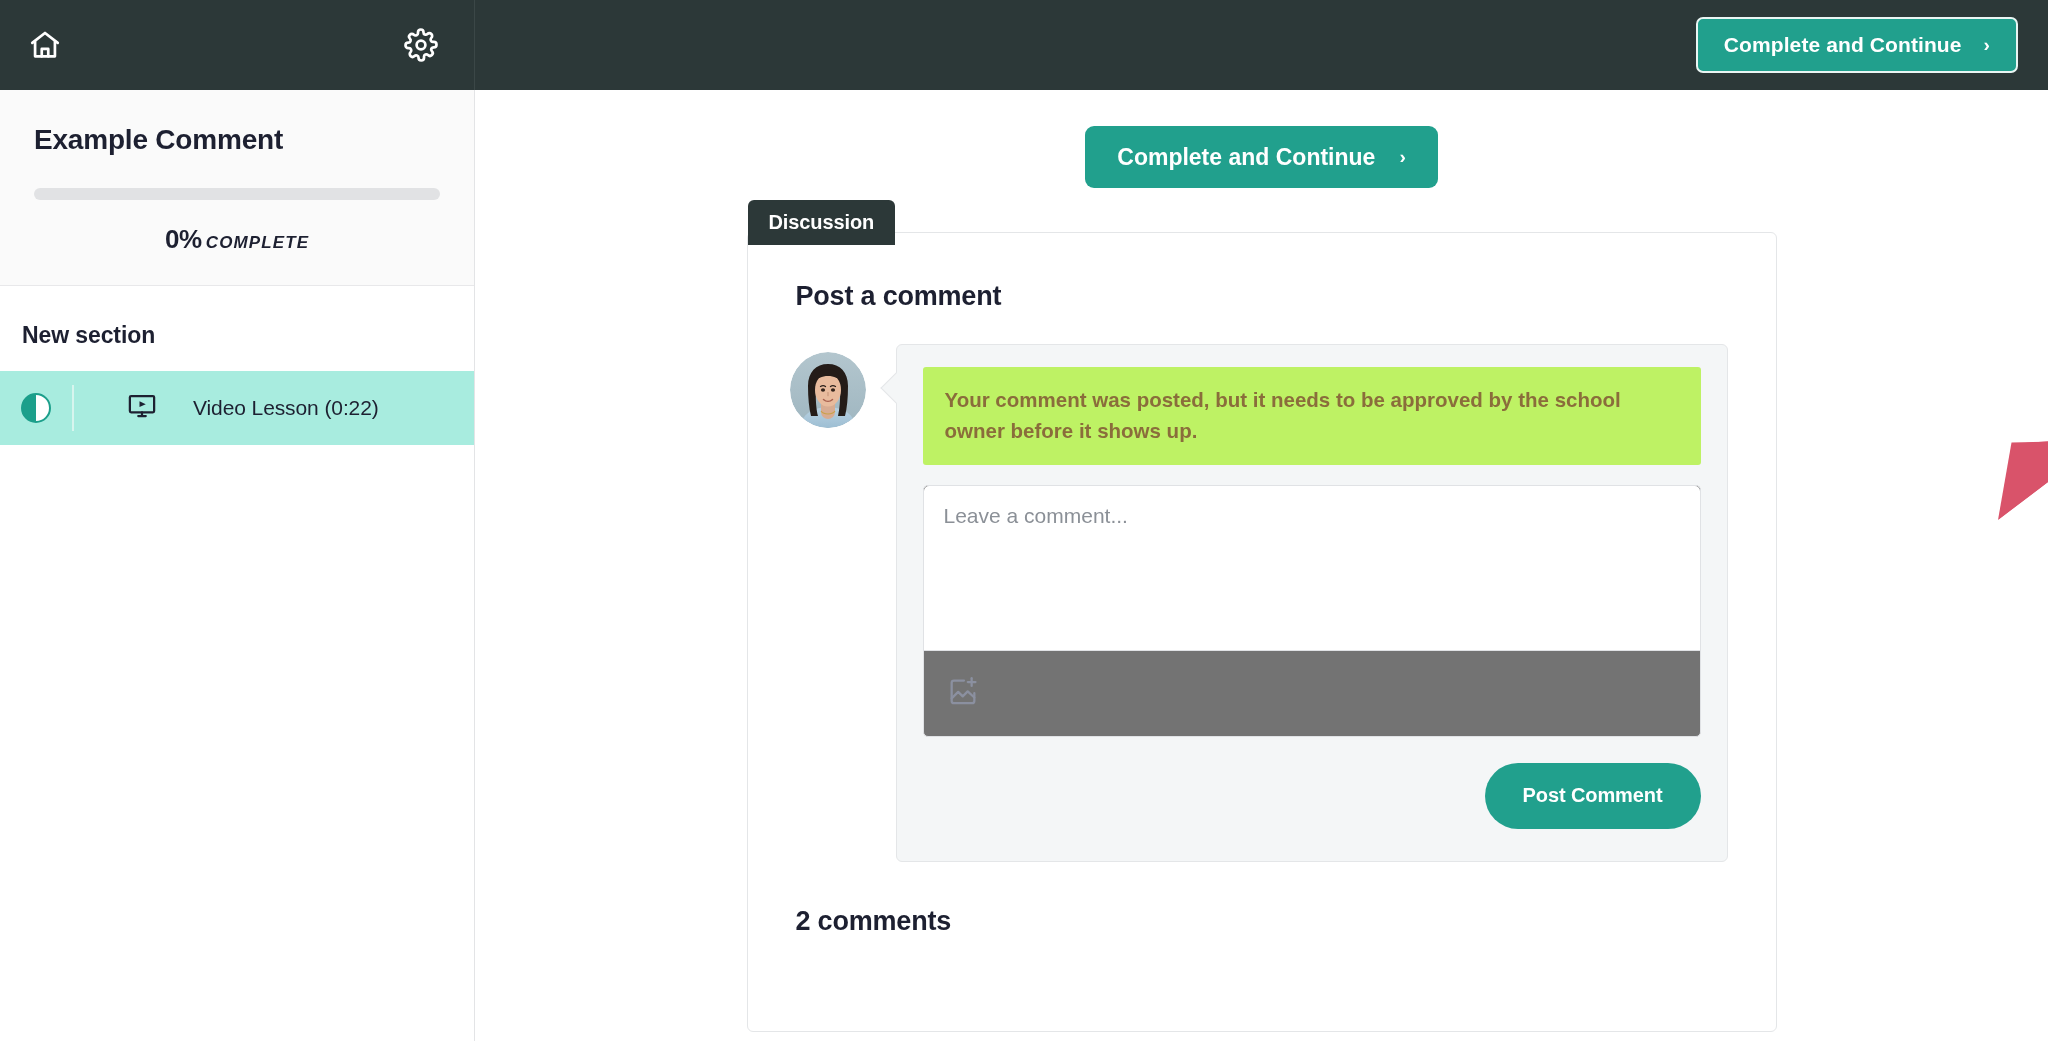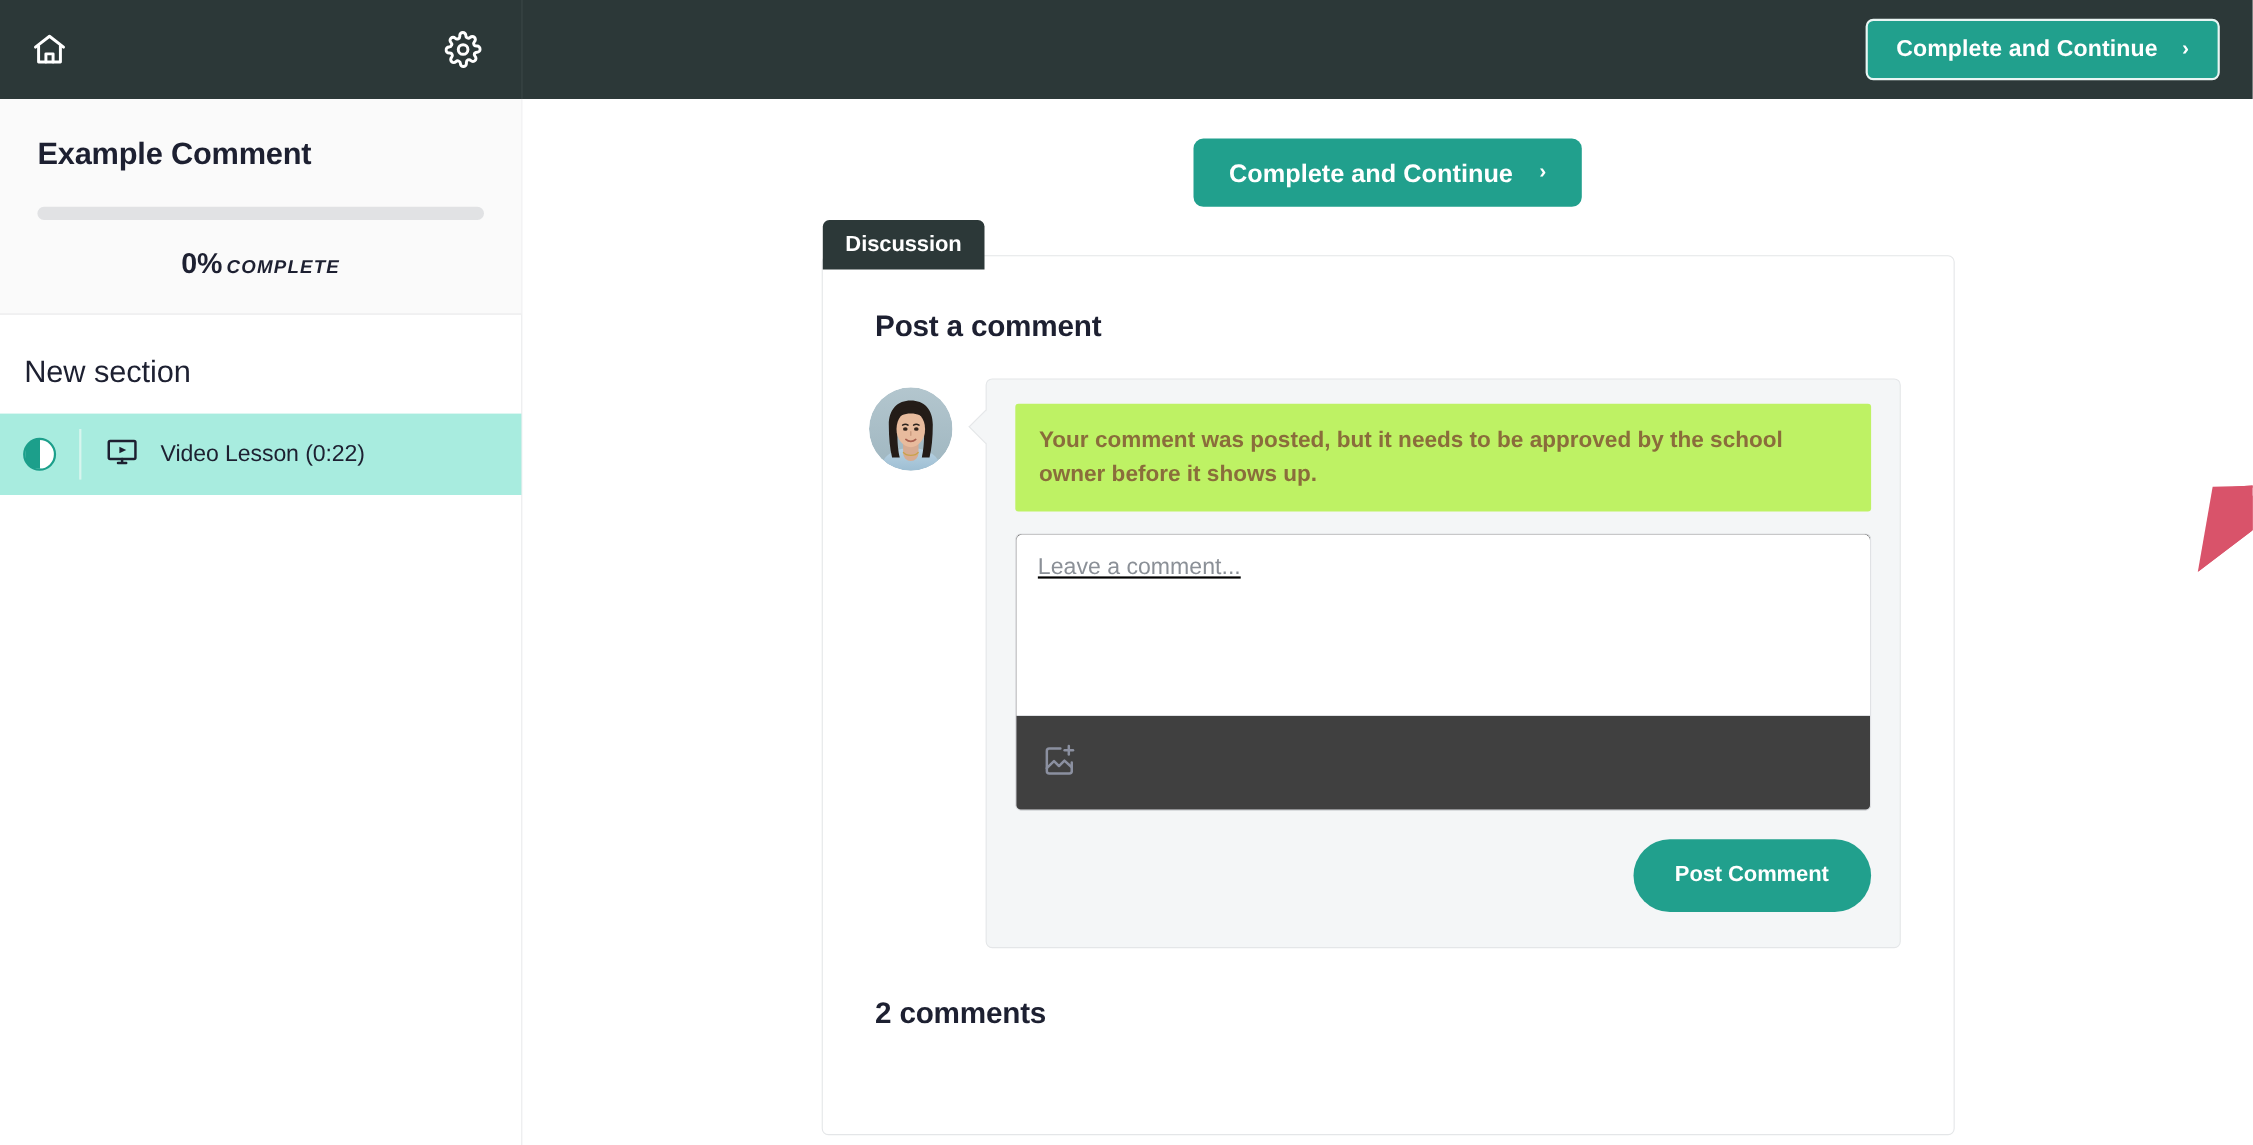--- a/index.html
+++ b/index.html
@@ -128,22 +128,22 @@
   }
   .pct-word {
     font-size: 17px;
     font-weight: bold;
     letter-spacing: 1.1px;
     margin-left: 4px;
     font-style: italic;
   }
   .section-title {
     padding: 36px 22px 22px 22px;
-    font-size: 28px;
-    font-weight: normal;
+    font-size: 23px;
+    font-weight: bold;
     color: #1d2031;
     letter-spacing: -.1px;
   }
   .lesson-row {
     display: flex;
     align-items: center;
     height: 74px;
     background: #a8ecdf;
     cursor: pointer;
     position: relative;
@@ -162,22 +162,23 @@
     border: 2px solid #1c9f8b;
   }
   .lesson-divider {
     width: 2px;
     height: 46px;
     background: #d7f5ee;
   }
   .lesson-main {
     display: flex;
     align-items: center;
-    gap: 20px;
+    gap: 36px;
     padding-left: 22px;
+    margin-left: 31px;
   }
   .lesson-label {
     font-size: 21px;
     color: #1d2031;
     letter-spacing: -.1px;
   }
 
   
   .main {
     flex: 1;
@@ -289,24 +290,23 @@
     background: #bef264;
     color: #8a6d3b;
     font-size: 20.5px;
     font-weight: bold;
     line-height: 1.5;
     padding: 18px 22px;
     border-radius: 3px;
   }
   .ta-shell {
     margin-top: 20px;
-    background: #404040;
+    background: #737373;
     border: 1px solid #e0e2e5;
     border-radius: 5px;
-    text-decoration: underline;
   }
   .ta {
     width: 100%;
     height: 165px;
     border: none;
     border-bottom: 1px solid #e0e2e5;
     background: #ffffff;
     resize: none;
     padding: 18px 20px;
     font-size: 21px;

